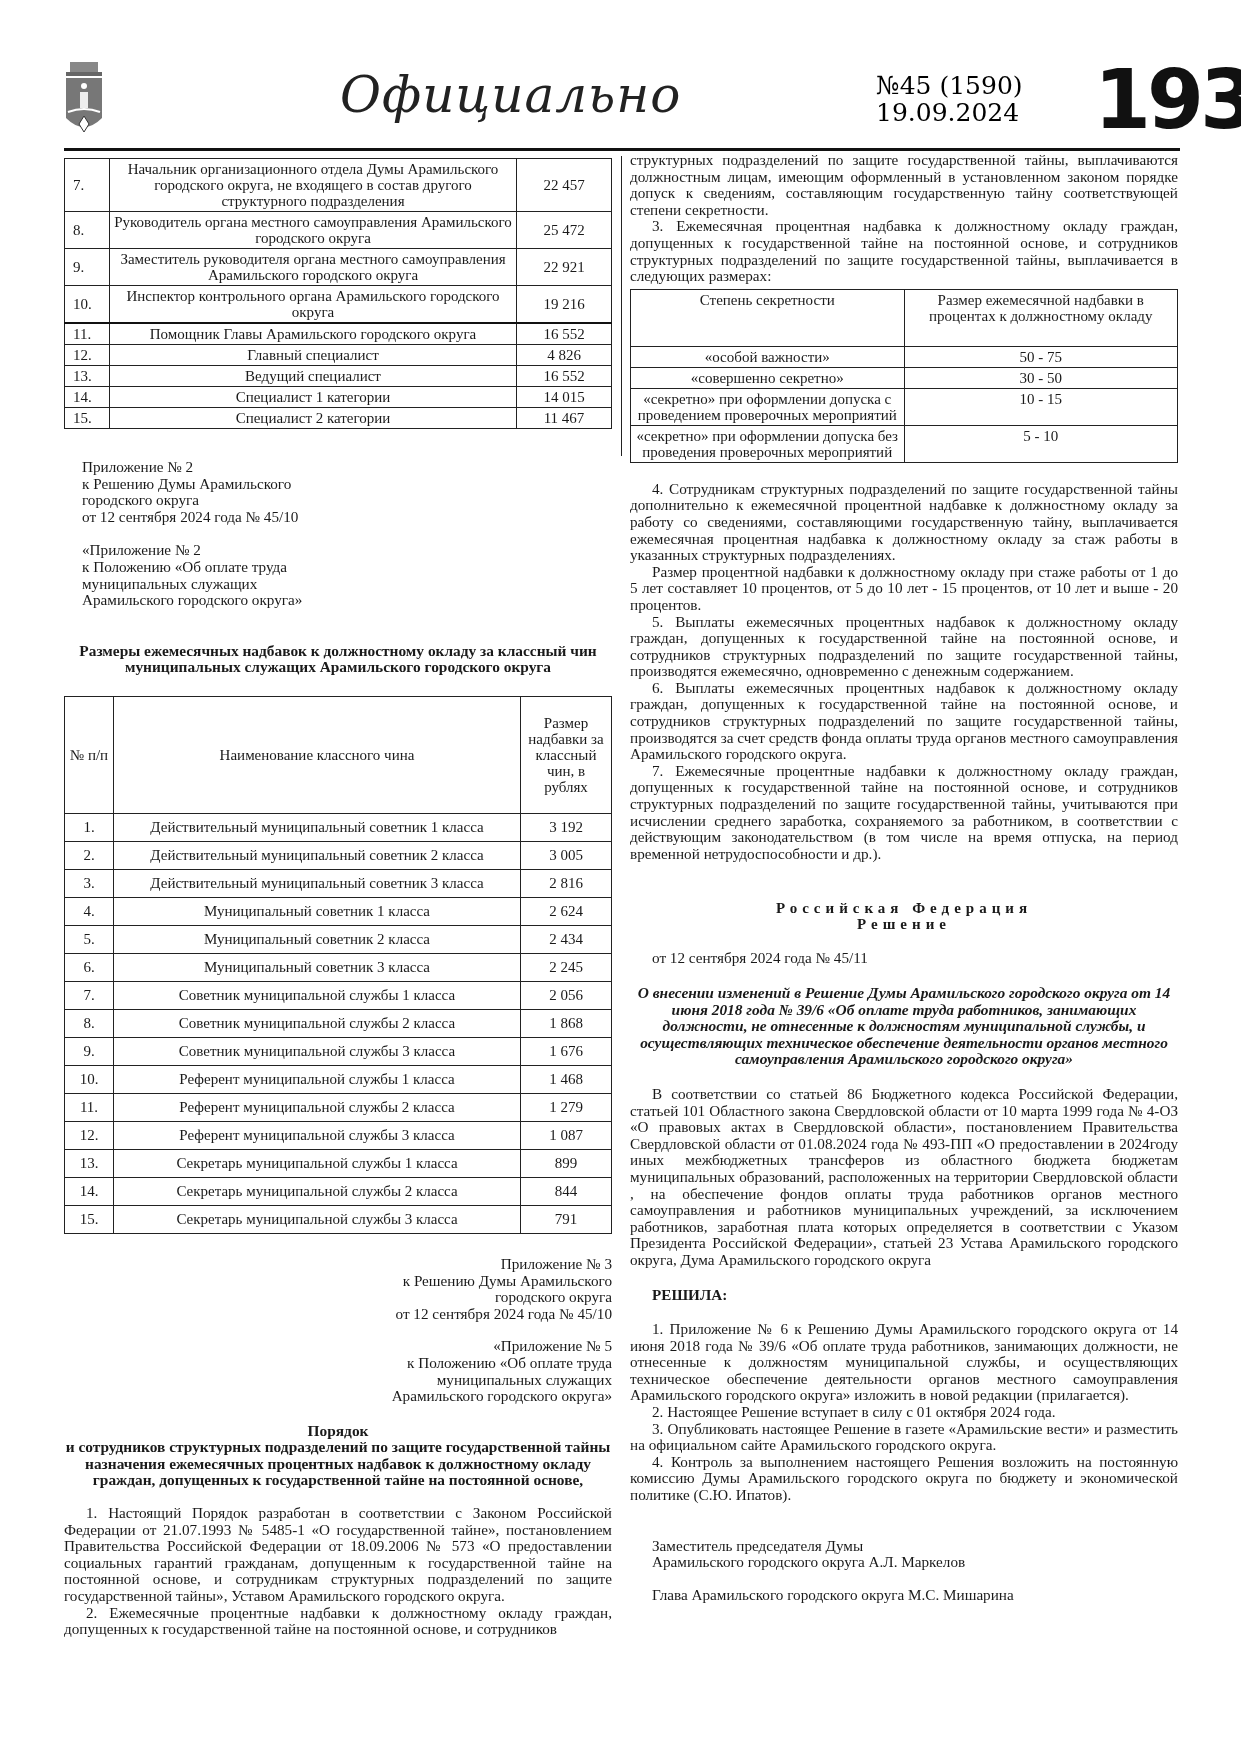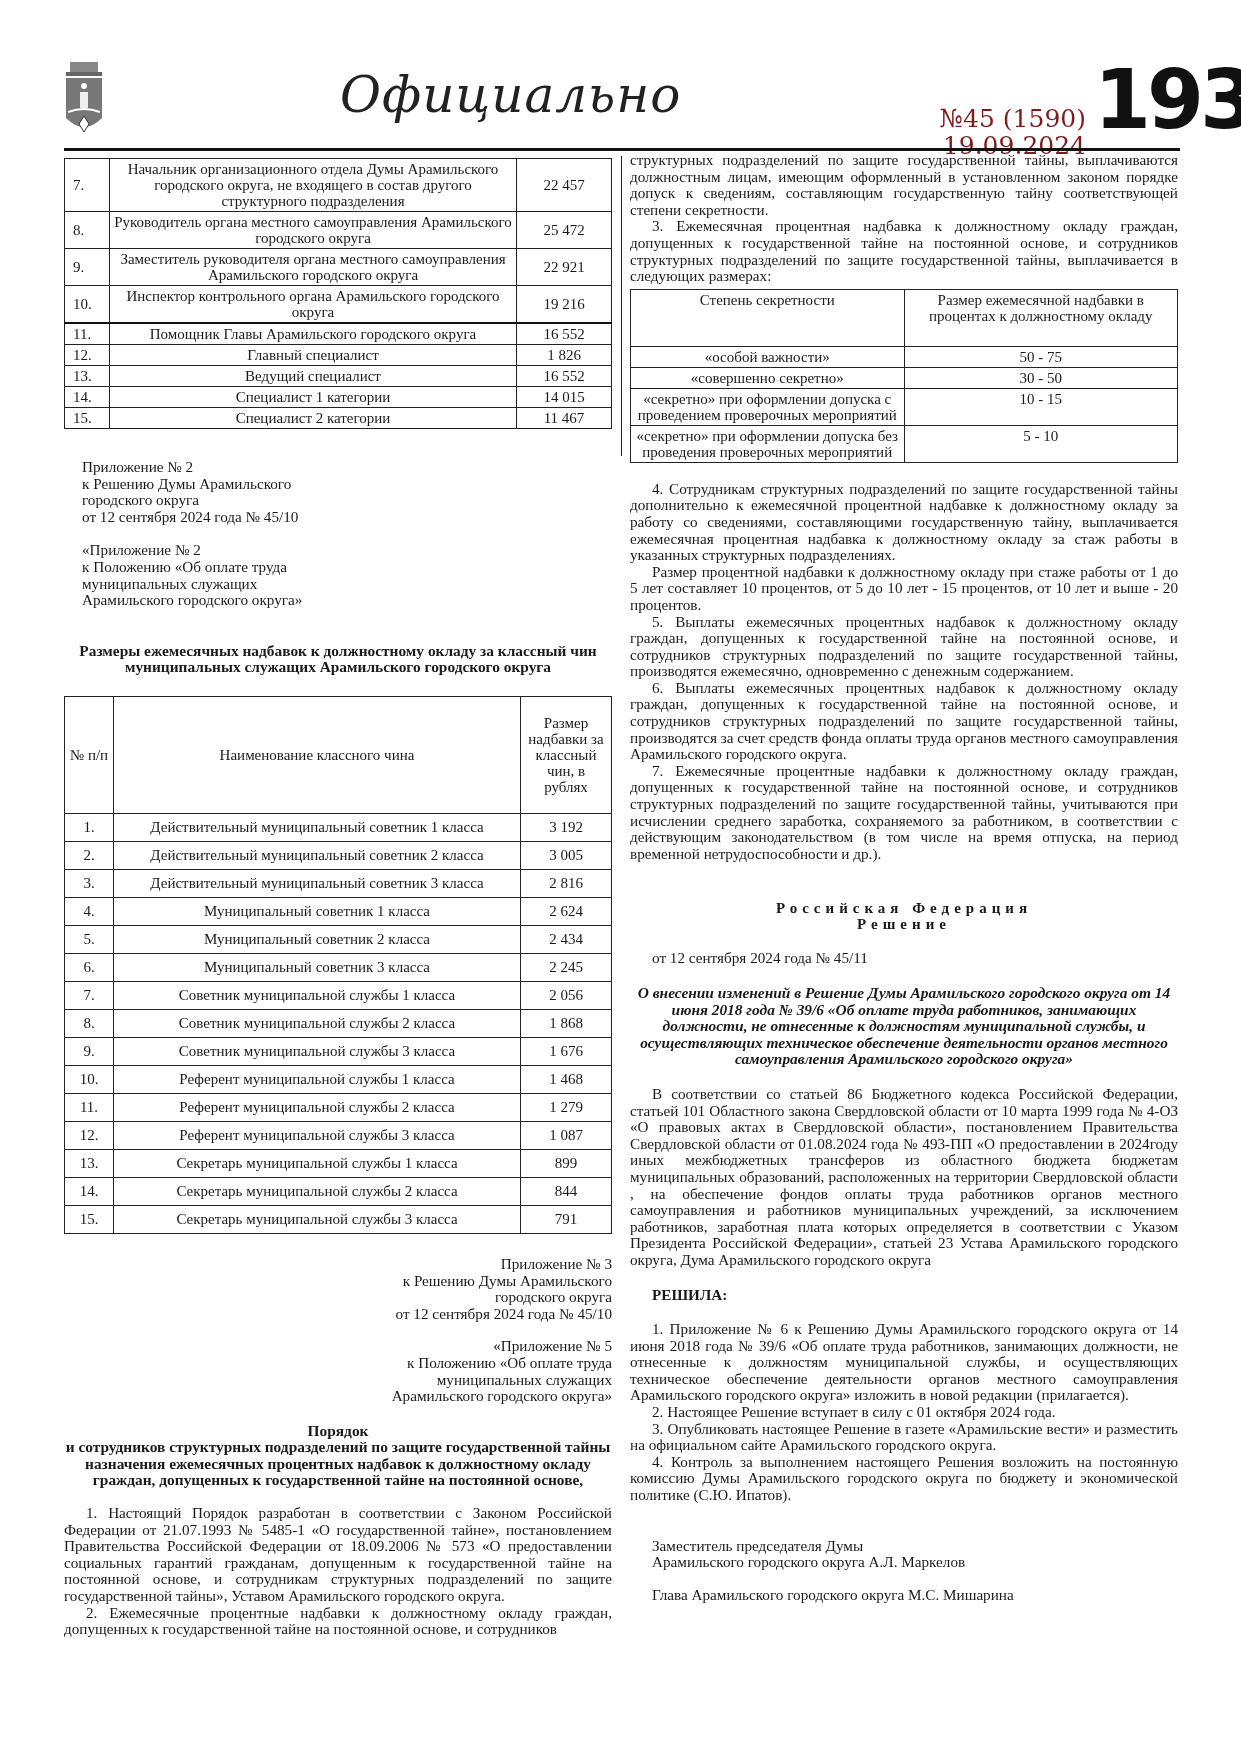--- a/index.html
+++ b/index.html
@@ -6,21 +6,21 @@
   body { width: 1241px; height: 1754px; position: relative; overflow: hidden;
          font-family: "Liberation Serif", "DejaVu Serif", serif; color: #1a1a1a; }
 
   
   .masthead { position: absolute; left: 64px; top: 58px; width: 1116px; height: 90px; }
   .logo-emblem { position: absolute; left: 0; top: 4px; width: 40px; height: 76px; }
   .logo-text { position: absolute; left: 56px; top: 6px; }
   .logo-small { font-family: "DejaVu Sans", sans-serif; font-size: 21px; font-weight: bold; color: #333; letter-spacing: -0.5px; line-height: 22px; }
   .logo-big { font-family: "DejaVu Sans", sans-serif; font-size: 46px; font-weight: 900; color: #555; letter-spacing: -1px; line-height: 44px; transform: scaleX(0.9); transform-origin: left; }
   .section-title { position: absolute; left: 276px; top: 8px; font-family: "DejaVu Serif", serif; font-style: italic; font-size: 50px; color: #222; letter-spacing: 1px; }
-  .issue-block { position: absolute; left: 812px; top: 14px; text-align: right; width: 210px; font-family: "DejaVu Serif", serif; font-size: 25px; line-height: 27px; color: #7f1d1d; margin-top: 33px; }
+  .issue-block { position: absolute; left: 812px; top: 14px; width: 210px; font-family: "DejaVu Serif", serif; font-size: 25px; line-height: 27px; color: #000000; }
   .page-number { position: absolute; left: 1030px; top: -6px; font-family: "DejaVu Sans", sans-serif; font-weight: bold; font-size: 82px; color: #111; letter-spacing: -4px; }
   .masthead-rule { position: absolute; left: 64px; top: 148px; width: 1116px; height: 3px; background: #111; }
 
   
   .col-left { position: absolute; left: 64px; top: 158px; width: 548px; }
   .col-right { position: absolute; left: 630px; top: 152px; width: 548px; }
   .col-divider { position: absolute; left: 621px; top: 156px; width: 1px; height: 300px; background: #222; }
 
   p, .p { margin: 0; font-size: 15.2px; line-height: 16.6px; text-align: justify; }
   .indent { text-indent: 22px; }
@@ -93,21 +93,21 @@
           <td class="v">19 216</td>
         </tr>
     <tr class="thick">
           <td class="n">11.</td>
           <td>Помощник Главы Арамильского городского округа</td>
           <td class="v">16 552</td>
         </tr>
     <tr>
           <td class="n">12.</td>
           <td>Главный специалист</td>
-          <td class="v">1 826</td>
+          <td class="v">4 826</td>
         </tr>
     <tr>
           <td class="n">13.</td>
           <td>Ведущий специалист</td>
           <td class="v">16 552</td>
         </tr>
     <tr>
           <td class="n">14.</td>
           <td>Специалист 1 категории</td>
           <td class="v">14 015</td>

